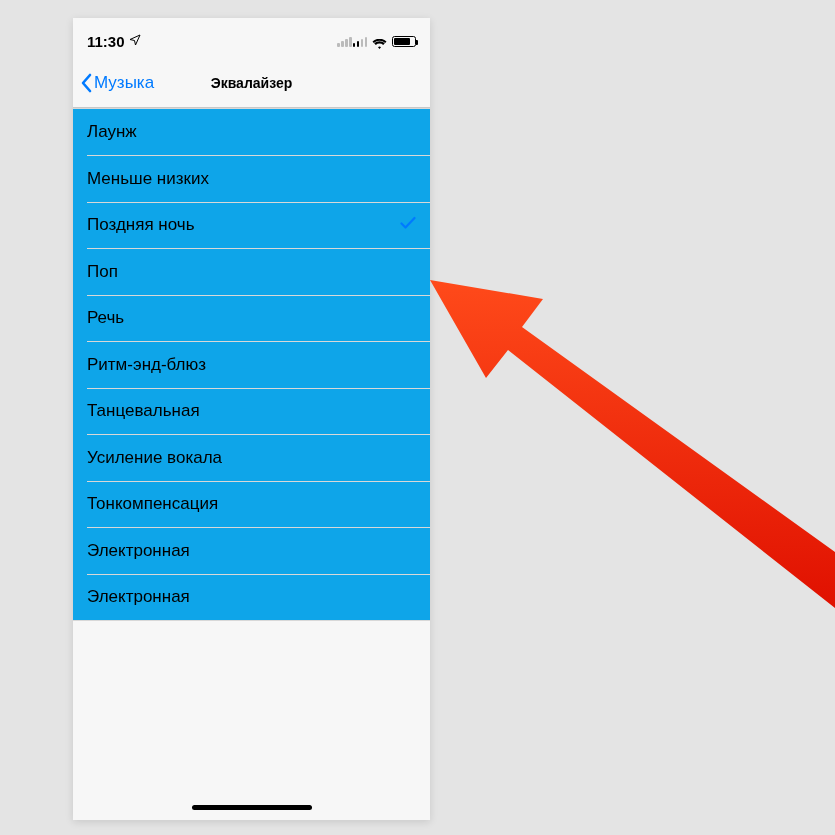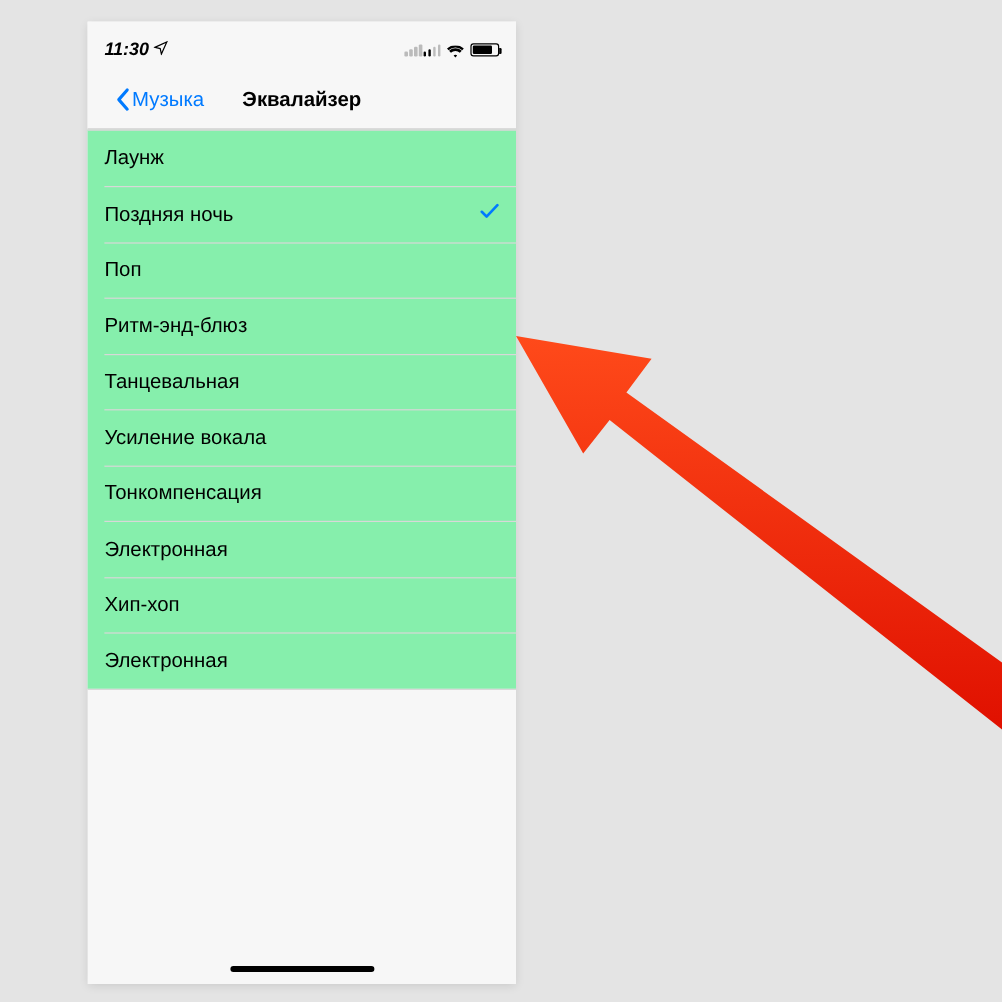--- a/index.html
+++ b/index.html
@@ -26,21 +26,20 @@
   .status-bar {
     height: 40px;
     display: flex;
     align-items: center;
     justify-content: space-between;
     padding: 6px 14px 0 14px;
     background: #f7f7f7;
     font-size: 15px;
     font-weight: 600;
     color: #000;
-    font-style: italic;
   }
   .status-left { display: flex; align-items: center; gap: 4px; }
   .status-right { display: flex; align-items: center; gap: 5px; }
   .loc-arrow {
     display: inline-block;
     transform: rotate(0deg);
     font-size: 13px;
   }
   .sig-dots {
     display: flex; align-items: flex-end; gap: 1.5px; height: 11px;
@@ -69,37 +68,37 @@
     display: flex;
     align-items: center;
     position: relative;
     background: #f7f7f7;
     border-bottom: 0.5px solid #c8c8c8;
   }
   .nav-back {
     display: flex; align-items: center;
     color: #007aff;
     font-size: 17px;
-    padding-left: 22px;
+    padding-left: 6px;
     cursor: pointer;
   }
   .nav-back svg { margin-right: 1px; }
   .nav-title {
     position: absolute;
     left: 0; right: 0;
     text-align: center;
-    font-size: 17px;
+    font-size: 14px;
     font-weight: 600;
     color: #000;
     pointer-events: none;
   }
 
   
   .list {
-    background: #86efac;
+    background: #0ea5e9;
     border-top: 0.5px solid #d8d8d8;
   }
   .list-row {
     height: 46.5px;
     display: flex;
     align-items: center;
     justify-content: space-between;
     padding: 0 14px;
     font-size: 17px;
     color: #000;
@@ -190,32 +189,44 @@
   </div>
 
   <div class="list" id="eq-list">
       <div class="list-row">
         <span>Лаунж</span>
         <span class="check"><svg width="16" height="14" viewBox="0 0 16 14">
             <path d="M1.5 7.5 L5.5 11.5 L14.5 2" fill="none" stroke="#007aff" stroke-width="2.2" stroke-linecap="round" stroke-linejoin="round"></path>
           </svg></span>
       </div>
       <div class="list-row">
+        <span>Меньше низких</span>
+        <span class="check"><svg width="16" height="14" viewBox="0 0 16 14">
+            <path d="M1.5 7.5 L5.5 11.5 L14.5 2" fill="none" stroke="#007aff" stroke-width="2.2" stroke-linecap="round" stroke-linejoin="round"></path>
+          </svg></span>
+      </div>
+      <div class="list-row">
         <span>Поздняя ночь</span>
         <span class="check visible"><svg width="16" height="14" viewBox="0 0 16 14">
             <path d="M1.5 7.5 L5.5 11.5 L14.5 2" fill="none" stroke="#007aff" stroke-width="2.2" stroke-linecap="round" stroke-linejoin="round"></path>
           </svg></span>
       </div>
       <div class="list-row">
         <span>Поп</span>
         <span class="check"><svg width="16" height="14" viewBox="0 0 16 14">
             <path d="M1.5 7.5 L5.5 11.5 L14.5 2" fill="none" stroke="#007aff" stroke-width="2.2" stroke-linecap="round" stroke-linejoin="round"></path>
           </svg></span>
       </div>
       <div class="list-row">
+        <span>Речь</span>
+        <span class="check"><svg width="16" height="14" viewBox="0 0 16 14">
+            <path d="M1.5 7.5 L5.5 11.5 L14.5 2" fill="none" stroke="#007aff" stroke-width="2.2" stroke-linecap="round" stroke-linejoin="round"></path>
+          </svg></span>
+      </div>
+      <div class="list-row">
         <span>Ритм-энд-блюз</span>
         <span class="check"><svg width="16" height="14" viewBox="0 0 16 14">
             <path d="M1.5 7.5 L5.5 11.5 L14.5 2" fill="none" stroke="#007aff" stroke-width="2.2" stroke-linecap="round" stroke-linejoin="round"></path>
           </svg></span>
       </div>
       <div class="list-row">
         <span>Танцевальная</span>
         <span class="check"><svg width="16" height="14" viewBox="0 0 16 14">
             <path d="M1.5 7.5 L5.5 11.5 L14.5 2" fill="none" stroke="#007aff" stroke-width="2.2" stroke-linecap="round" stroke-linejoin="round"></path>
           </svg></span>
@@ -227,26 +238,20 @@
           </svg></span>
       </div>
       <div class="list-row">
         <span>Тонкомпенсация</span>
         <span class="check"><svg width="16" height="14" viewBox="0 0 16 14">
             <path d="M1.5 7.5 L5.5 11.5 L14.5 2" fill="none" stroke="#007aff" stroke-width="2.2" stroke-linecap="round" stroke-linejoin="round"></path>
           </svg></span>
       </div>
       <div class="list-row">
         <span>Электронная</span>
-        <span class="check"><svg width="16" height="14" viewBox="0 0 16 14">
-            <path d="M1.5 7.5 L5.5 11.5 L14.5 2" fill="none" stroke="#007aff" stroke-width="2.2" stroke-linecap="round" stroke-linejoin="round"></path>
-          </svg></span>
-      </div>
-      <div class="list-row">
-        <span>Хип-хоп</span>
         <span class="check"><svg width="16" height="14" viewBox="0 0 16 14">
             <path d="M1.5 7.5 L5.5 11.5 L14.5 2" fill="none" stroke="#007aff" stroke-width="2.2" stroke-linecap="round" stroke-linejoin="round"></path>
           </svg></span>
       </div>
       <div class="list-row">
         <span>Электронная</span>
         <span class="check"><svg width="16" height="14" viewBox="0 0 16 14">
             <path d="M1.5 7.5 L5.5 11.5 L14.5 2" fill="none" stroke="#007aff" stroke-width="2.2" stroke-linecap="round" stroke-linejoin="round"></path>
           </svg></span>
       </div>

